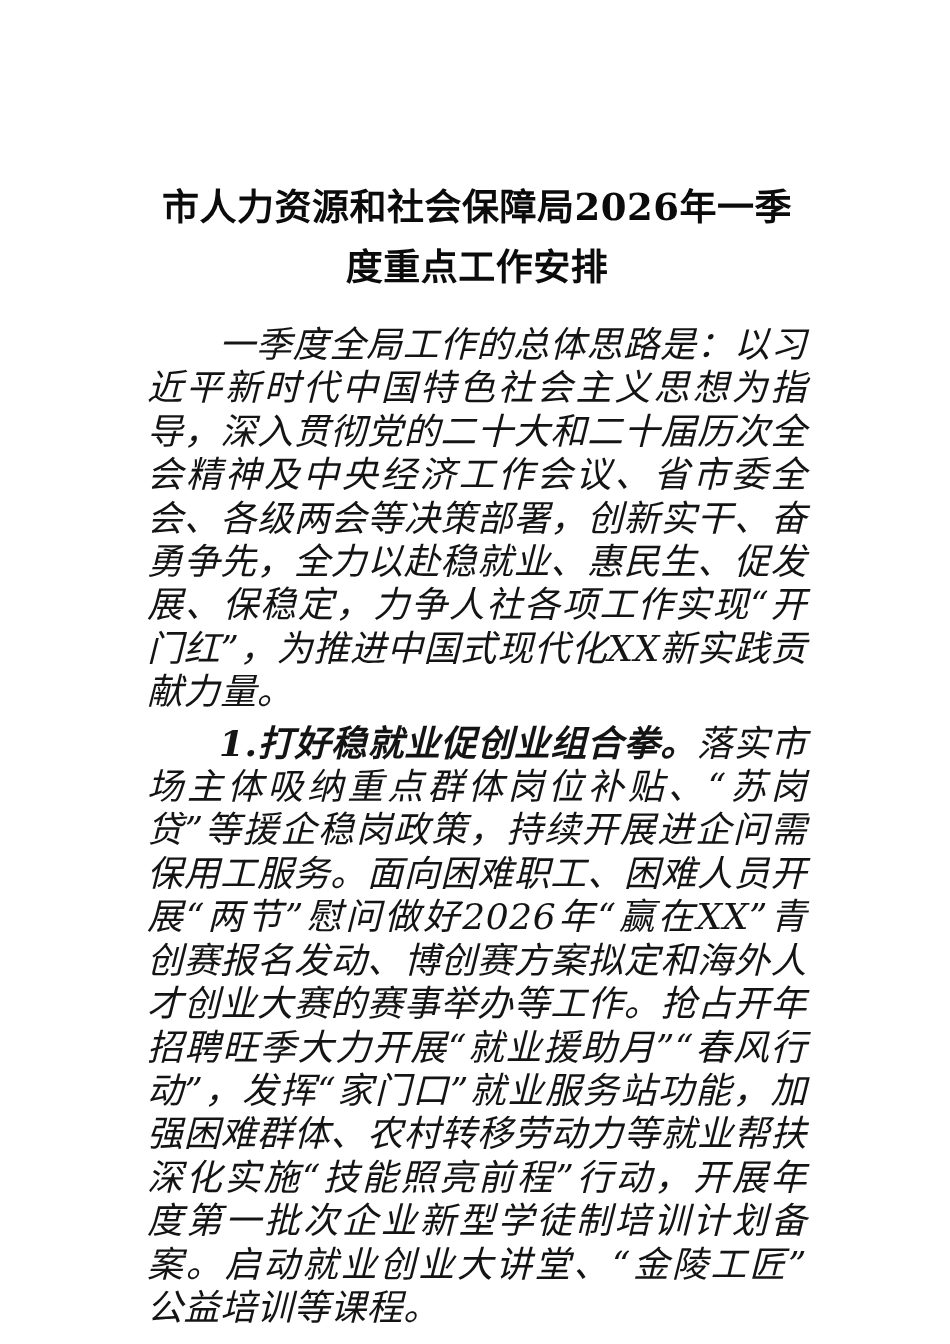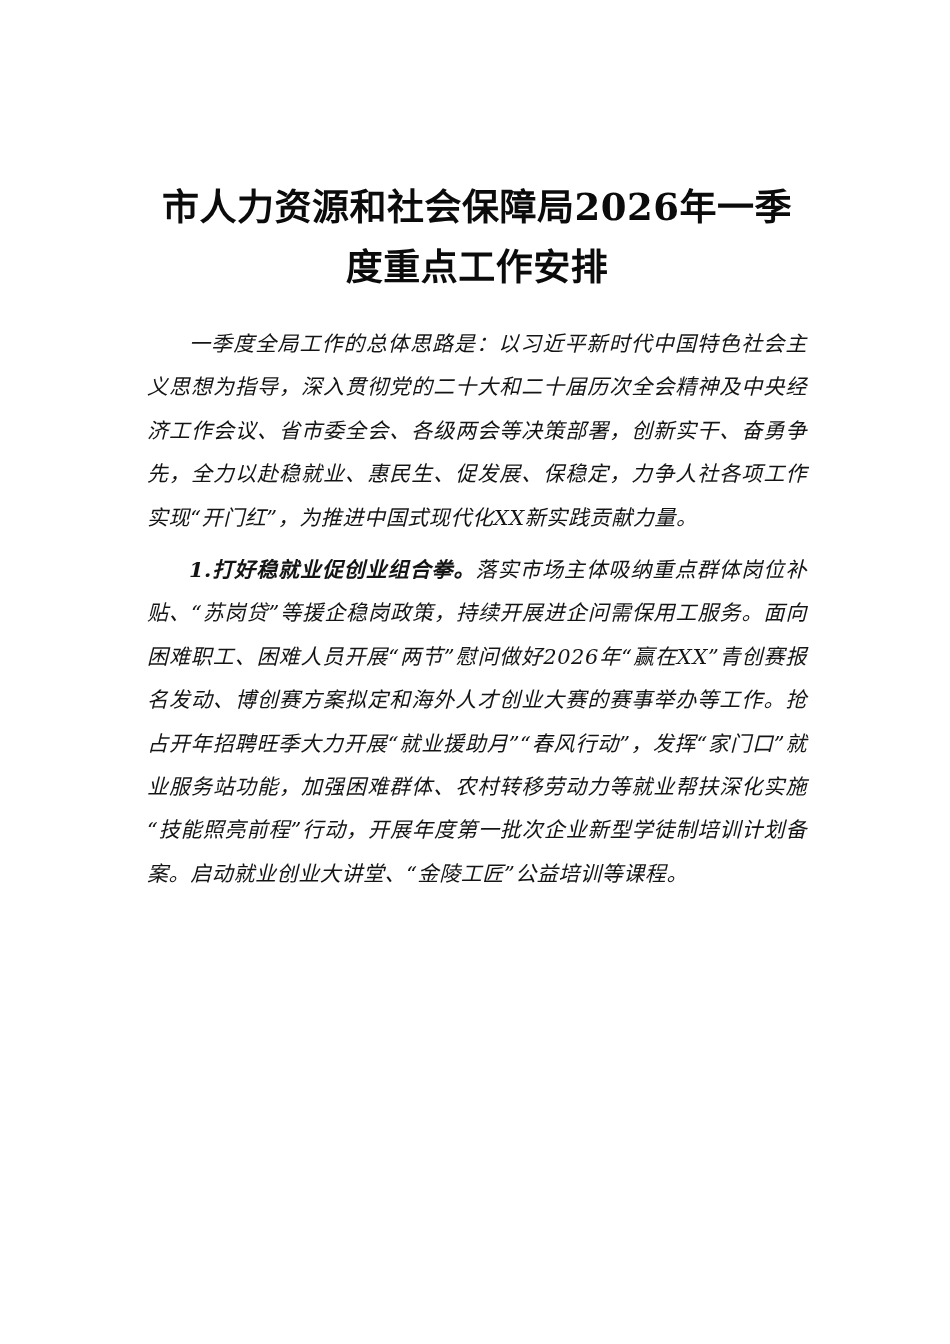--- a/index.html
+++ b/index.html
@@ -44,21 +44,21 @@
   
   .body-area {
     position: absolute;
     left: 147px;
     top: 323px;
     width: 660px;
   }
 
   .para {
     font-family: "DejaVu Serif", "Liberation Serif", serif;
-    font-size: 21px;
+    font-size: 36px;
     line-height: 43.4px;
     text-align: justify;
     text-justify: inter-ideograph;
     text-indent: 2em;
     margin: 0 0 0 0;
     letter-spacing: 0.6px;
     color: #141414;
     font-weight: 400;
   }
 

